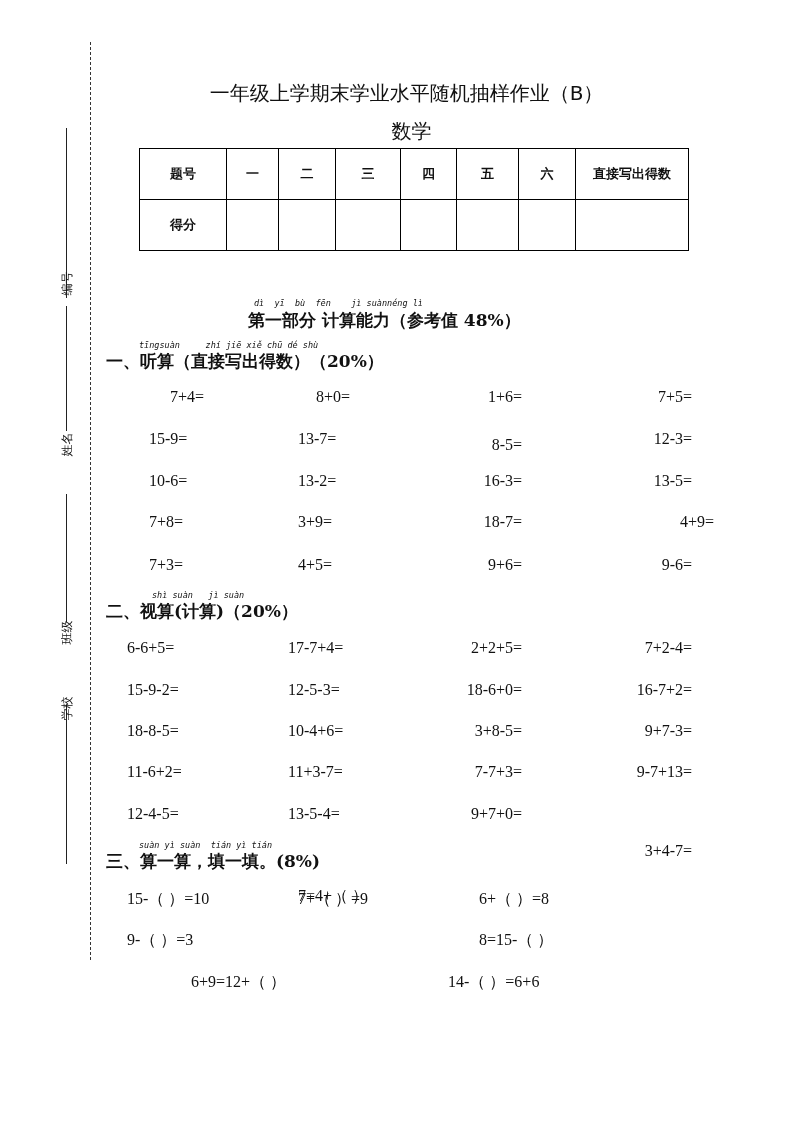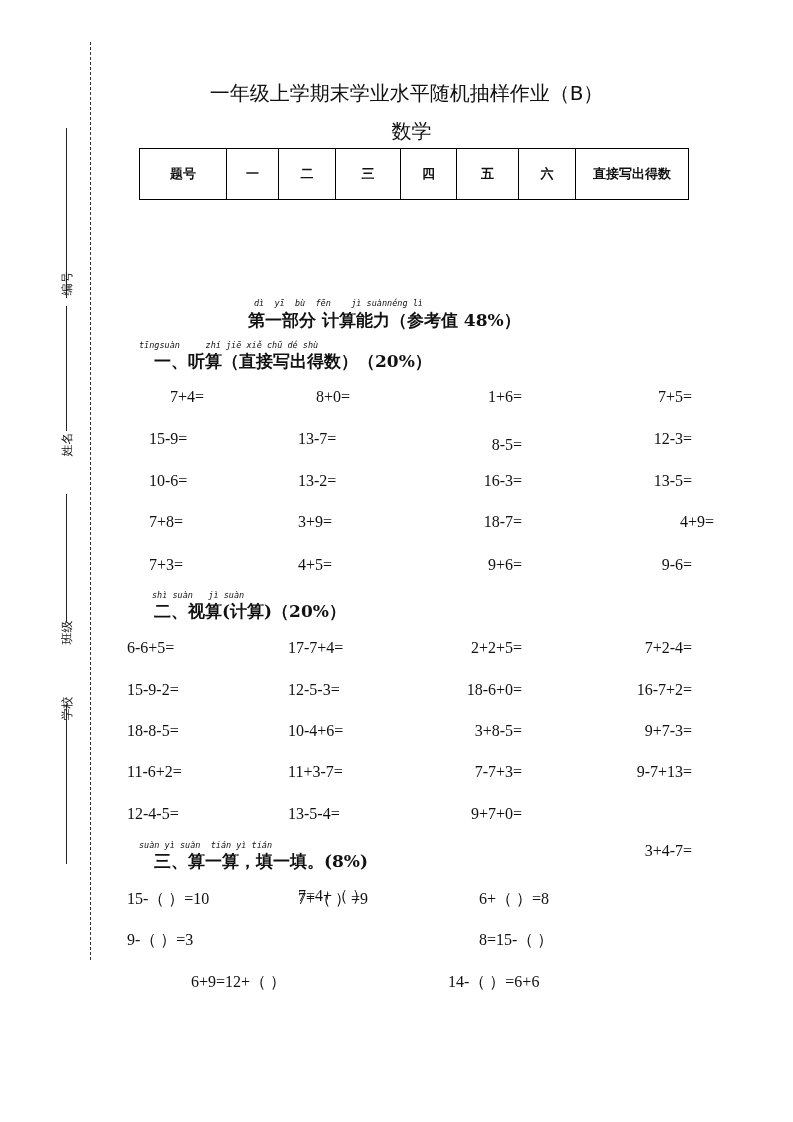--- a/index.html
+++ b/index.html
@@ -33,21 +33,21 @@
   table.score td { border: 1px solid #000; text-align: center; height: 50px; padding: 0; }
   .part-title {
     position: absolute; top: 296px; left: 248px;
     font-size: 17px; font-weight: bold;
   }
   .pinyin {
     position: absolute; font-family: "DejaVu Sans Mono", monospace; font-size: 8.5px;
     white-space: pre; color: #111; font-style: italic;
   }
   .sec-heading {
-    position: absolute; left: 106px; font-size: 17px; font-weight: bold; white-space: nowrap; margin-left: 48px;
+    position: absolute; left: 106px; font-size: 17px; font-weight: bold; white-space: nowrap;
   }
   .problem {
     position: absolute; font-size: 16px; white-space: nowrap;
     font-family: "Liberation Serif", "DejaVu Serif", serif;
   }
   .r { text-align: right; }
 </style>
 </head>
 <body>
 
@@ -68,20 +68,30 @@
   <tbody>
       <tr>
     <td style="width:86px">题号</td>
     <td style="width:51px">一</td>
     <td style="width:56px">二</td>
     <td style="width:64px">三</td>
     <td style="width:55px">四</td>
     <td style="width:61px">五</td>
     <td style="width:56px">六</td>
     <td style="width:112px">直接写出得数</td>
+  </tr>
+  <tr>
+    <td>得分</td>
+    <td></td>
+    <td></td>
+    <td></td>
+    <td></td>
+    <td></td>
+    <td></td>
+    <td></td>
   </tr>
 </tbody>
   </table>
 
 <div class="pinyin" style="left:254px;top:298px">dì  yī  bù  fēn    jì suànnéng lì</div>
 <div class="part-title" style="top:309px">第一部分 计算能力（参考值 48%）</div>
 
 <div class="pinyin" style="left:139px;top:340px">tīngsuàn     zhí jiē xiě chū dé shù</div>
 <div class="sec-heading" style="top:350px">一、听算（直接写出得数）（20%）</div>
 

